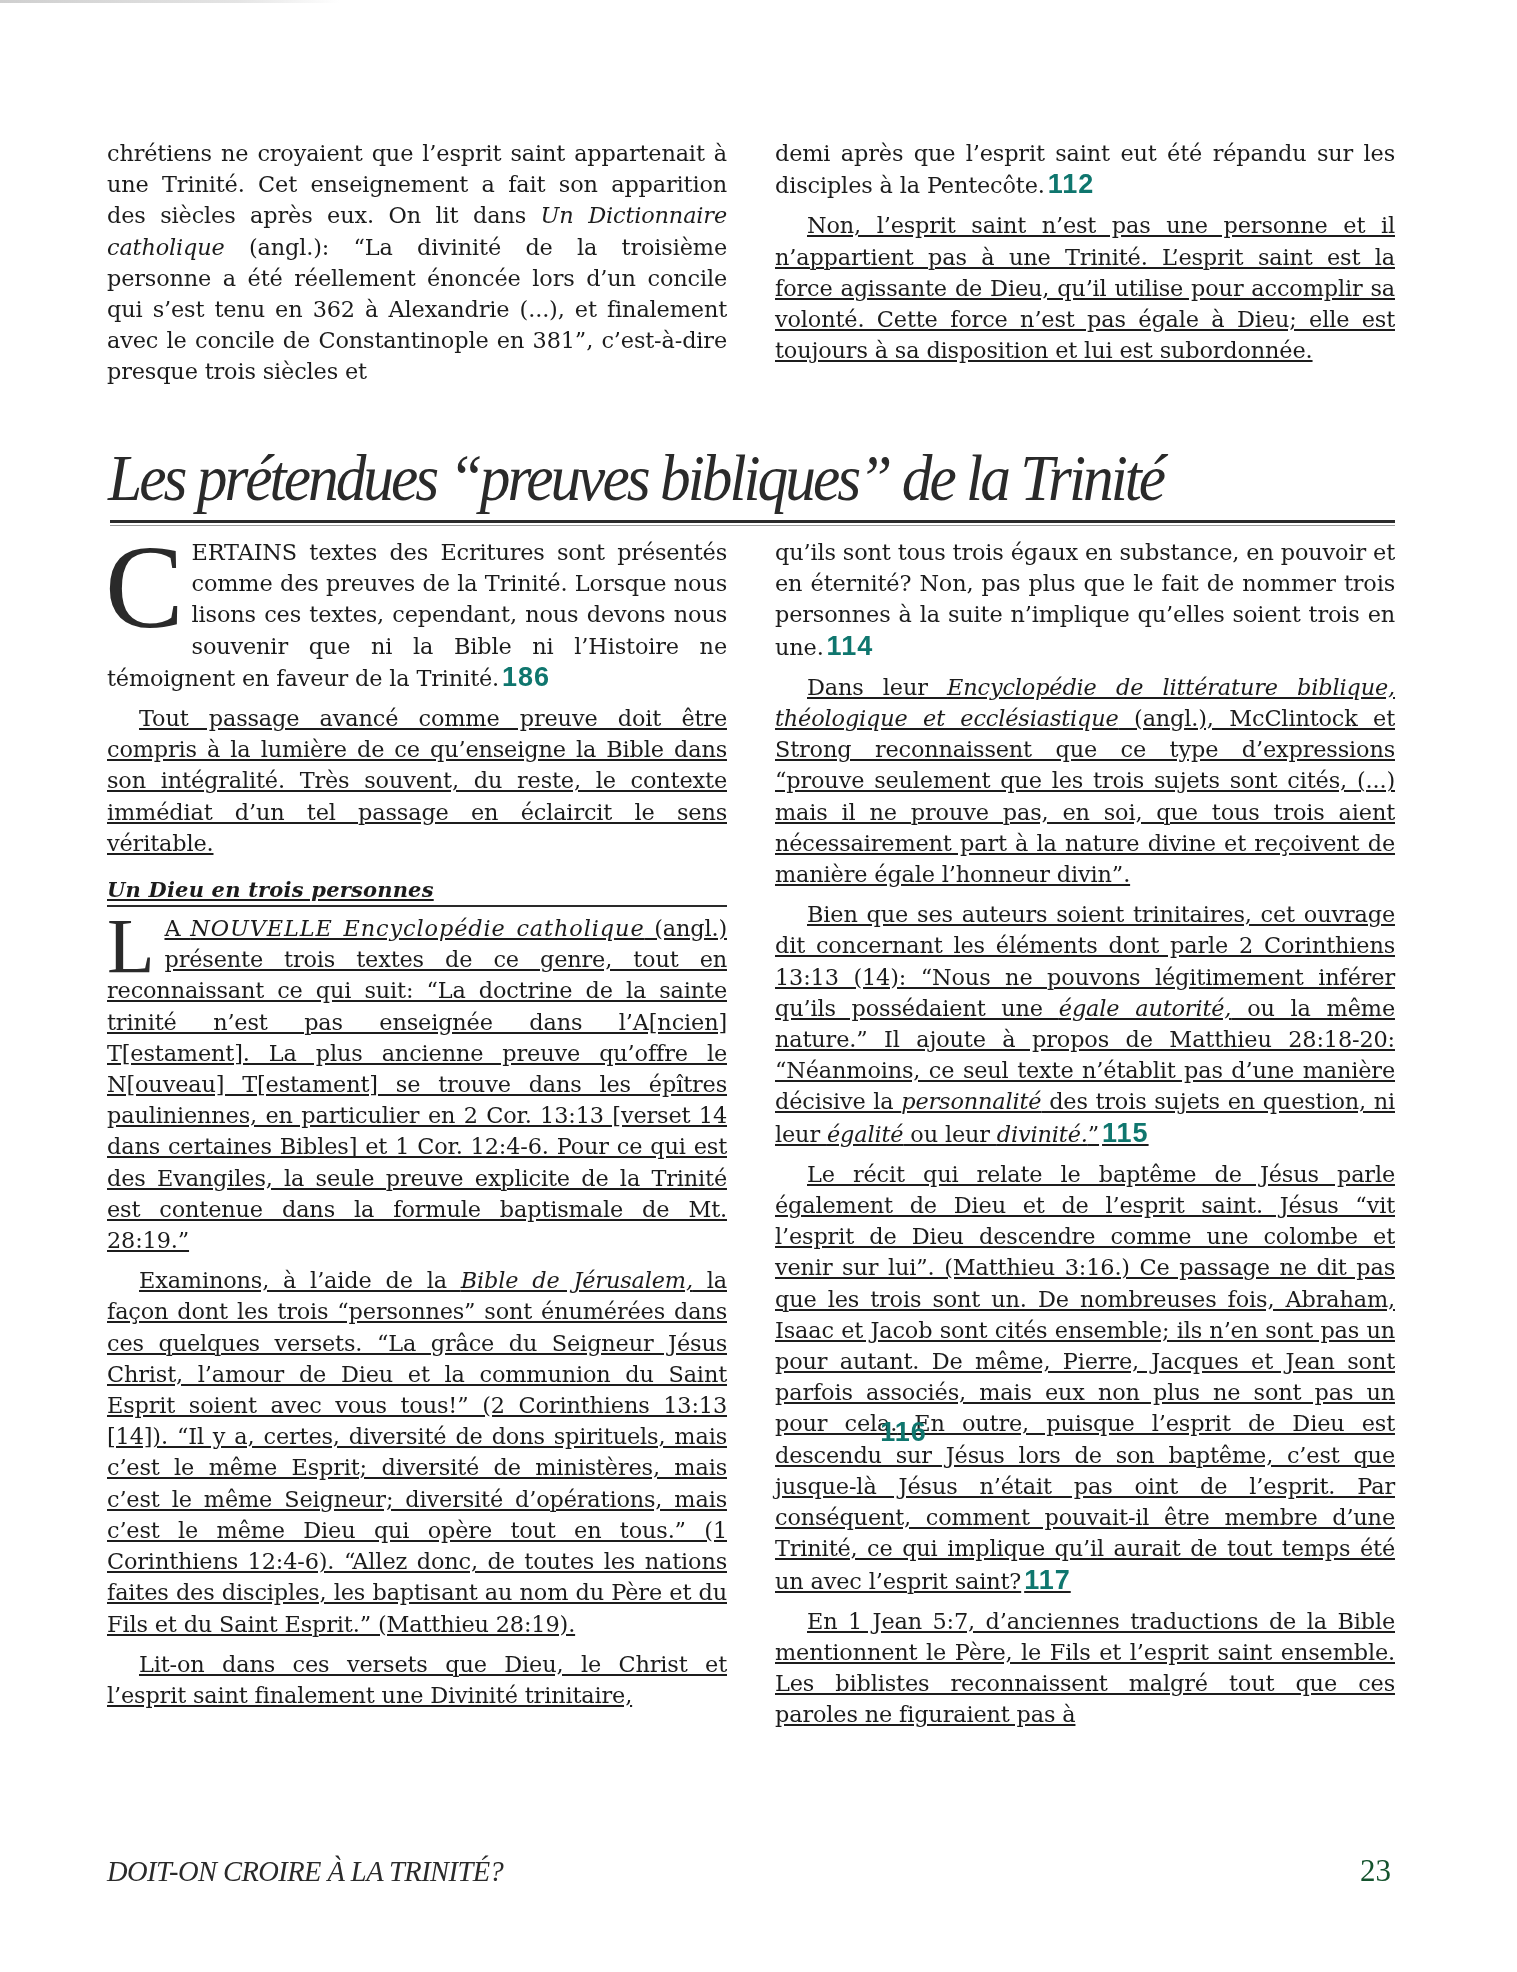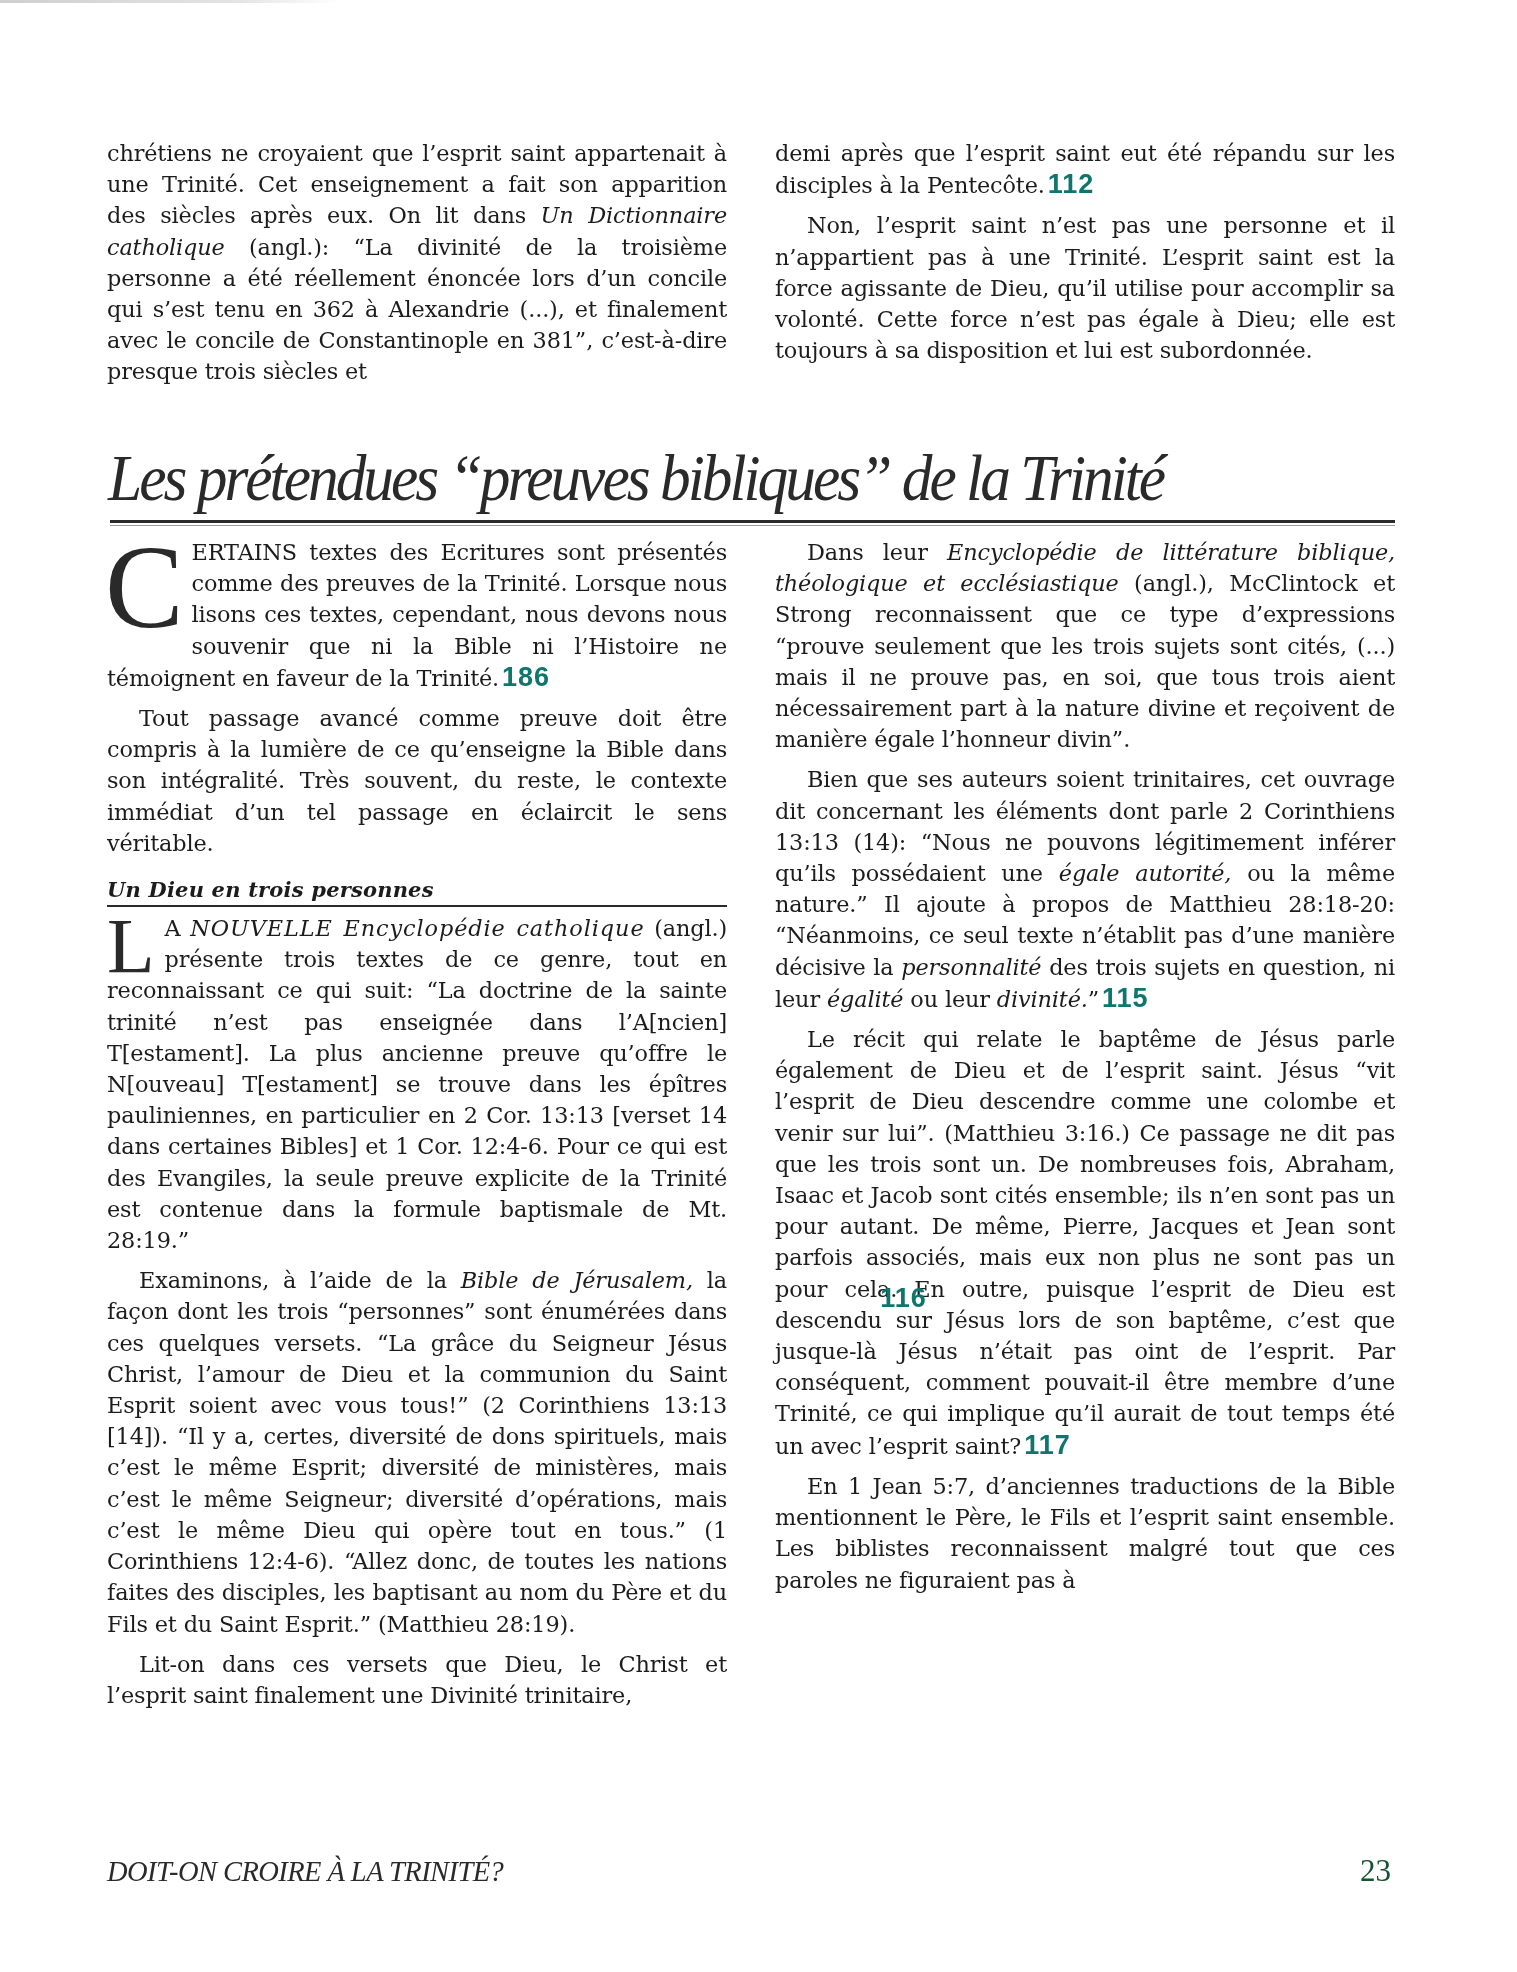--- a/index.html
+++ b/index.html
@@ -12,21 +12,21 @@
     position: absolute; left: 0; top: 0; width: 340px; height: 3px;
     background: linear-gradient(to right, #cfcfcf, #e4e4e4 70%, rgba(255,255,255,0));
   }
   .col {
     position: absolute; width: 620px;
     font-size: 22.4px; line-height: 31.2px;
     text-align: justify; hyphens: manual;
     letter-spacing: -0.15px;
   }
   .col p { margin: 0; }
-  .col p + p { margin-top: 9px; }
+  .col p + p { margin-top: 9px; text-decoration: underline; }
   .col p.indent { text-indent: 32px; }
   .fn { color: #0f766e; font-family: "Liberation Sans", "DejaVu Sans", sans-serif; font-weight: bold; font-size: 27px; letter-spacing: 1px; margin-left: 3px; }
   .fn-overlap { position: relative; display: inline-block; width: 0; }
   .fn-overlap span { position: absolute; left: -52px; top: -14px; }
   i, em { font-style: italic; }
 
   #top-left { left: 107px; top: 138px; }
   #top-right { left: 775px; top: 138px; }
 
   .headline {
@@ -102,20 +102,21 @@
 <div class="col" id="mid-left">
   <p><span class="dropcap">C</span><span>ERTAINS</span><span> textes des Ecritures sont présentés comme des preuves de la Trinité. Lorsque nous lisons ces textes, cependant, nous devons nous souvenir que ni la Bible ni l’Histoire ne témoignent en faveur de la Trinité.</span><span class="fn">186</span></p>
   <p class="indent">Tout passage avancé comme preuve doit être compris à la lumière de ce qu’enseigne la Bible dans son intégralité. Très souvent, du reste, le contexte immédiat d’un tel passage en éclaircit le sens véritable.</p>
   <p class="subhead">Un Dieu en trois personnes</p>
   <p style="margin-top:6px"><span class="dropcap-L">L</span><span>A </span><i class="spaced">NOUVELLE Encyclopédie catholique</i><span> (angl.) présente trois textes de ce genre, tout en reconnaissant ce qui suit: “La doctrine de la sainte trinité n’est pas enseignée dans l’A[ncien] T[estament]. La plus ancienne preuve qu’offre le N[ouveau] T[estament] se trouve dans les épîtres pauliniennes, en particulier en 2 Cor. 13:13 [verset 14 dans certaines Bibles] et 1 Cor. 12:4-6. Pour ce qui est des Evangiles, la seule preuve explicite de la Trinité est contenue dans la formule baptismale de Mt. 28:19.”</span></p>
   <p class="indent"><span>Examinons, à l’aide de la </span><i>Bible de Jérusalem,</i><span> la façon dont les trois “personnes” sont énumérées dans ces quelques versets. “La grâce du Seigneur Jésus Christ, l’amour de Dieu et la communion du Saint Esprit soient avec vous tous!” (2 Corinthiens 13:13 [14]). “Il y a, certes, diversité de dons spirituels, mais c’est le même Esprit; diversité de ministères, mais c’est le même Seigneur; diversité d’opérations, mais c’est le même Dieu qui opère tout en tous.” (1 Corinthiens 12:4-6). “Allez donc, de toutes les nations faites des disciples, les baptisant au nom du Père et du Fils et du Saint Esprit.” (Matthieu 28:19).</span></p>
   <p class="indent">Lit-on dans ces versets que Dieu, le Christ et l’esprit saint finalement une Divinité trinitaire,</p>
 </div>
 
 <div class="col" id="mid-right">
+  <p><span>qu’ils sont tous trois égaux en substance, en pouvoir et en éternité? Non, pas plus que le fait de nommer trois personnes à la suite n’implique qu’elles soient trois en une.</span><span class="fn">114</span></p>
   <p class="indent"><span>Dans leur </span><i>Encyclopédie de littérature biblique, théologique et ecclésiastique</i><span> (angl.), McClintock et Strong reconnaissent que ce type d’expressions “prouve seulement que les trois sujets sont cités, (...) mais il ne prouve pas, en soi, que tous trois aient nécessairement part à la nature divine et reçoivent de manière égale l’honneur divin”.</span></p>
   <p class="indent"><span>Bien que ses auteurs soient trinitaires, cet ouvrage dit concernant les éléments dont parle 2 Corinthiens 13:13 (14): “Nous ne pouvons légitimement inférer qu’ils possédaient une </span><i>égale autorité,</i><span> ou la même nature.” Il ajoute à propos de Matthieu 28:18-20: “Néanmoins, ce seul texte n’établit pas d’une manière décisive la </span><i>personnalité</i><span> des trois sujets en question, ni leur </span><i>égalité</i><span> ou leur </span><i>divinité.</i><span>”</span><span class="fn">115</span></p>
   <p class="indent"><span>Le récit qui relate le baptême de Jésus parle également de Dieu et de l’esprit saint. Jésus “vit l’esprit de Dieu descendre comme une colombe et venir sur lui”. (Matthieu 3:16.) Ce passage ne dit pas que les trois sont un. De nombreuses fois, Abraham, Isaac et Jacob sont cités ensemble; ils n’en sont pas un pour autant. De même, Pierre, Jacques et Jean sont parfois associés, mais eux non plus ne sont pas un pour cela.</span><span class="fn-overlap"><span class="fn">116</span></span><span> En outre, puisque l’esprit de Dieu est descendu sur Jésus lors de son baptême, c’est que jusque-là Jésus n’était pas oint de l’esprit. Par conséquent, comment pouvait-il être membre d’une Trinité, ce qui implique qu’il aurait de tout temps été un avec l’esprit saint?</span><span class="fn">117</span></p>
   <p class="indent">En 1 Jean 5:7, d’anciennes traductions de la Bible mentionnent le Père, le Fils et l’esprit saint ensemble. Les biblistes reconnaissent malgré tout que ces paroles ne figuraient pas à</p>
 </div>
 
 <div class="footer-title">DOIT-ON CROIRE À LA TRINITÉ?</div>
 <div class="page-number">23</div>
 
 </body></html>

